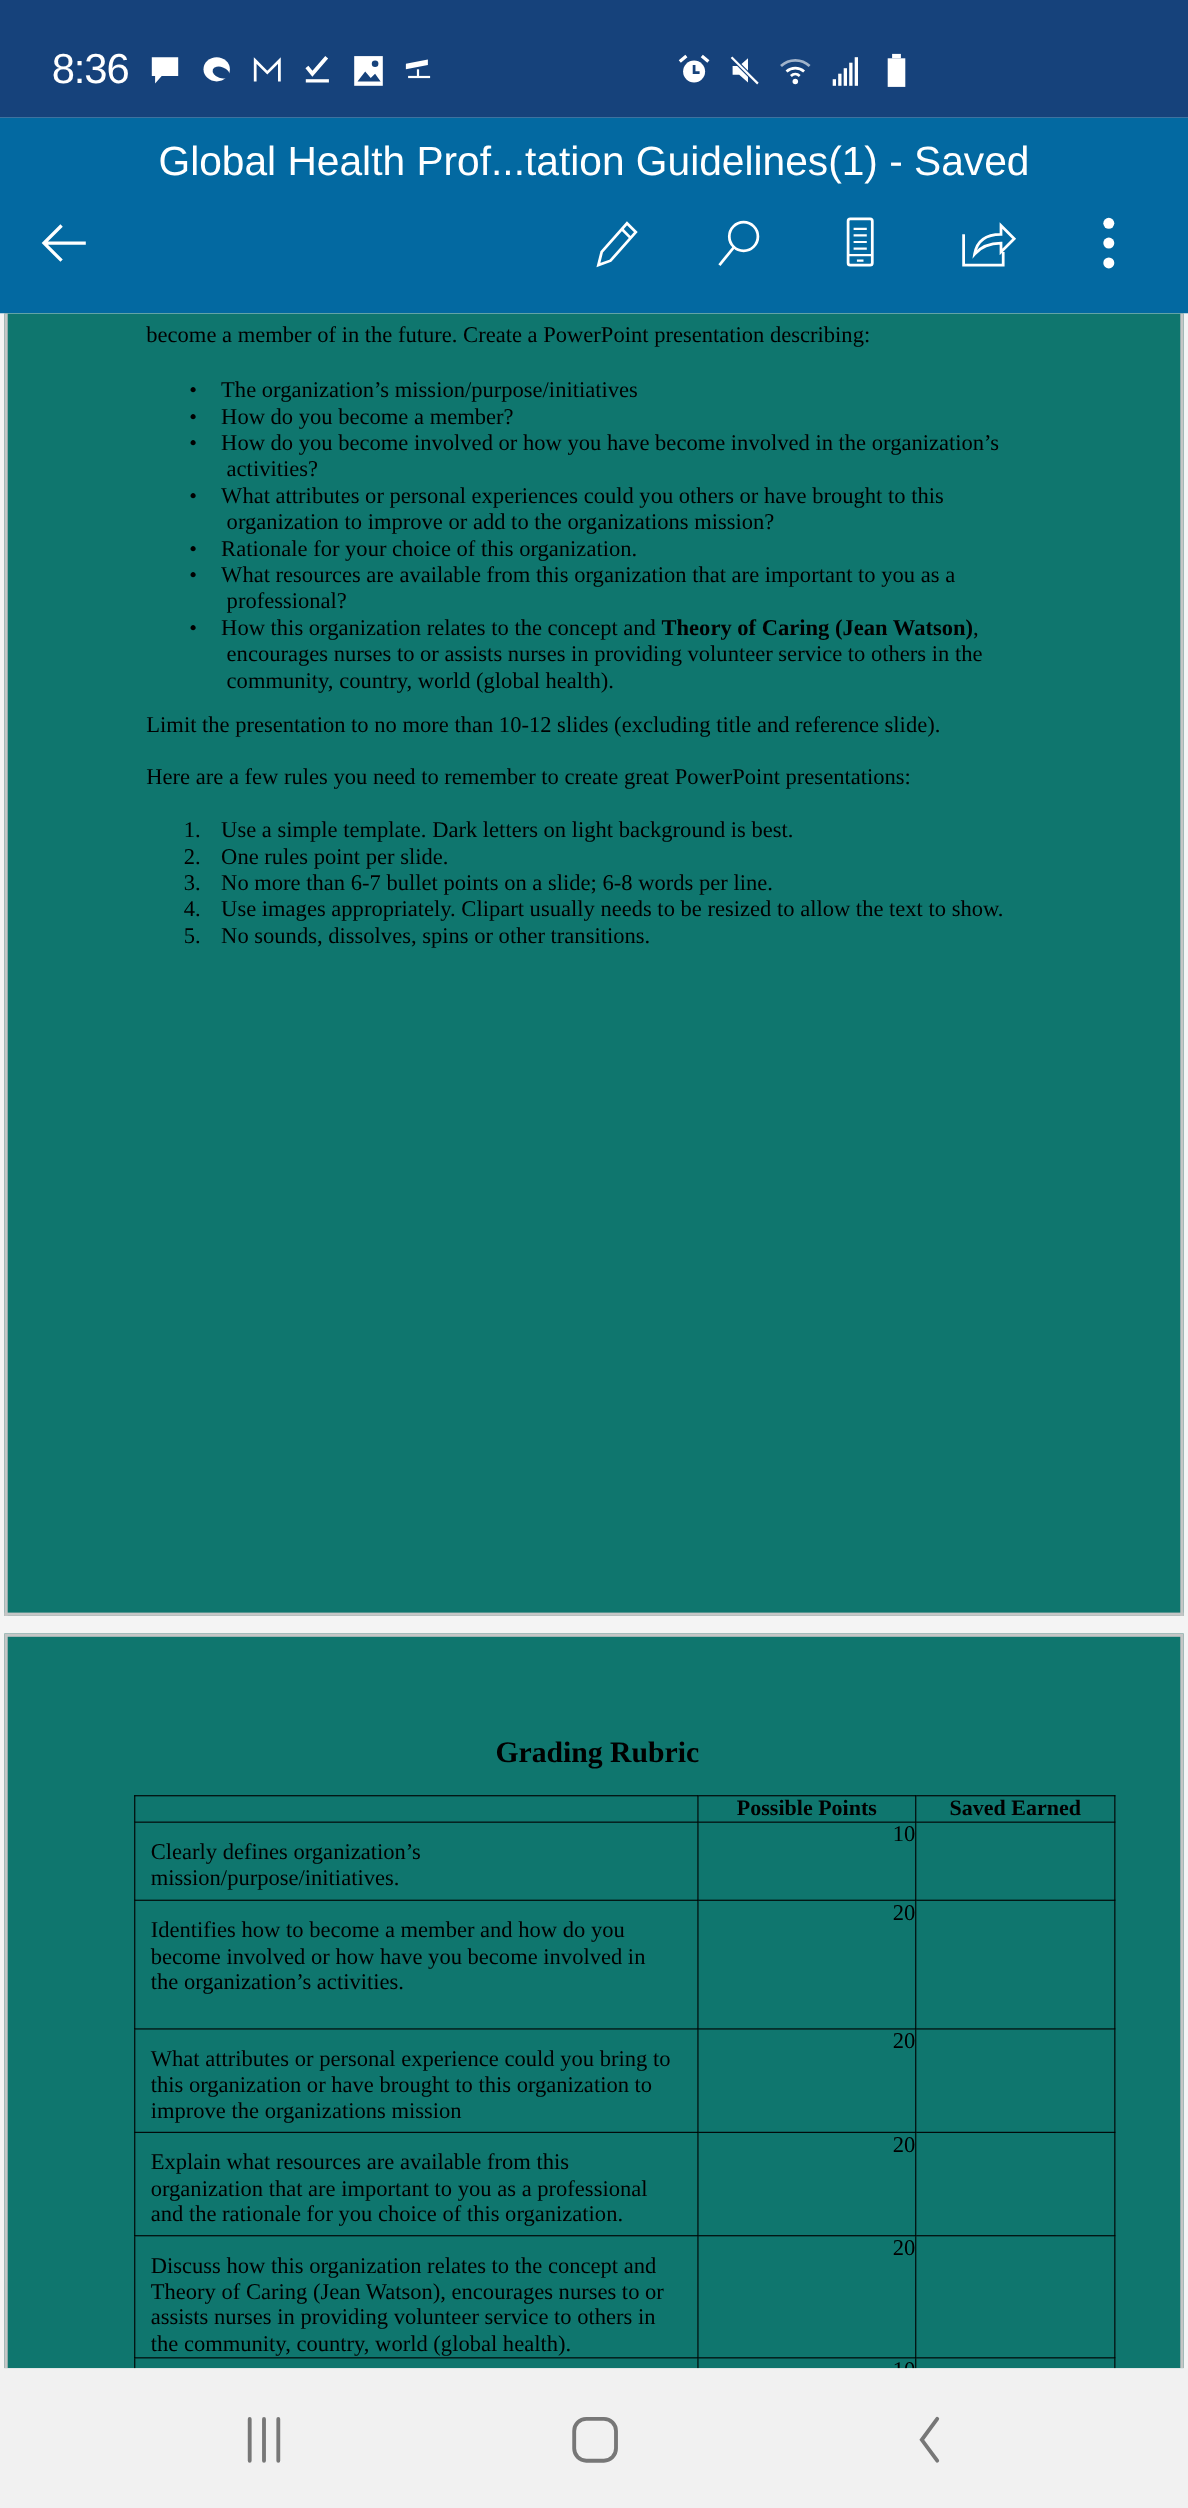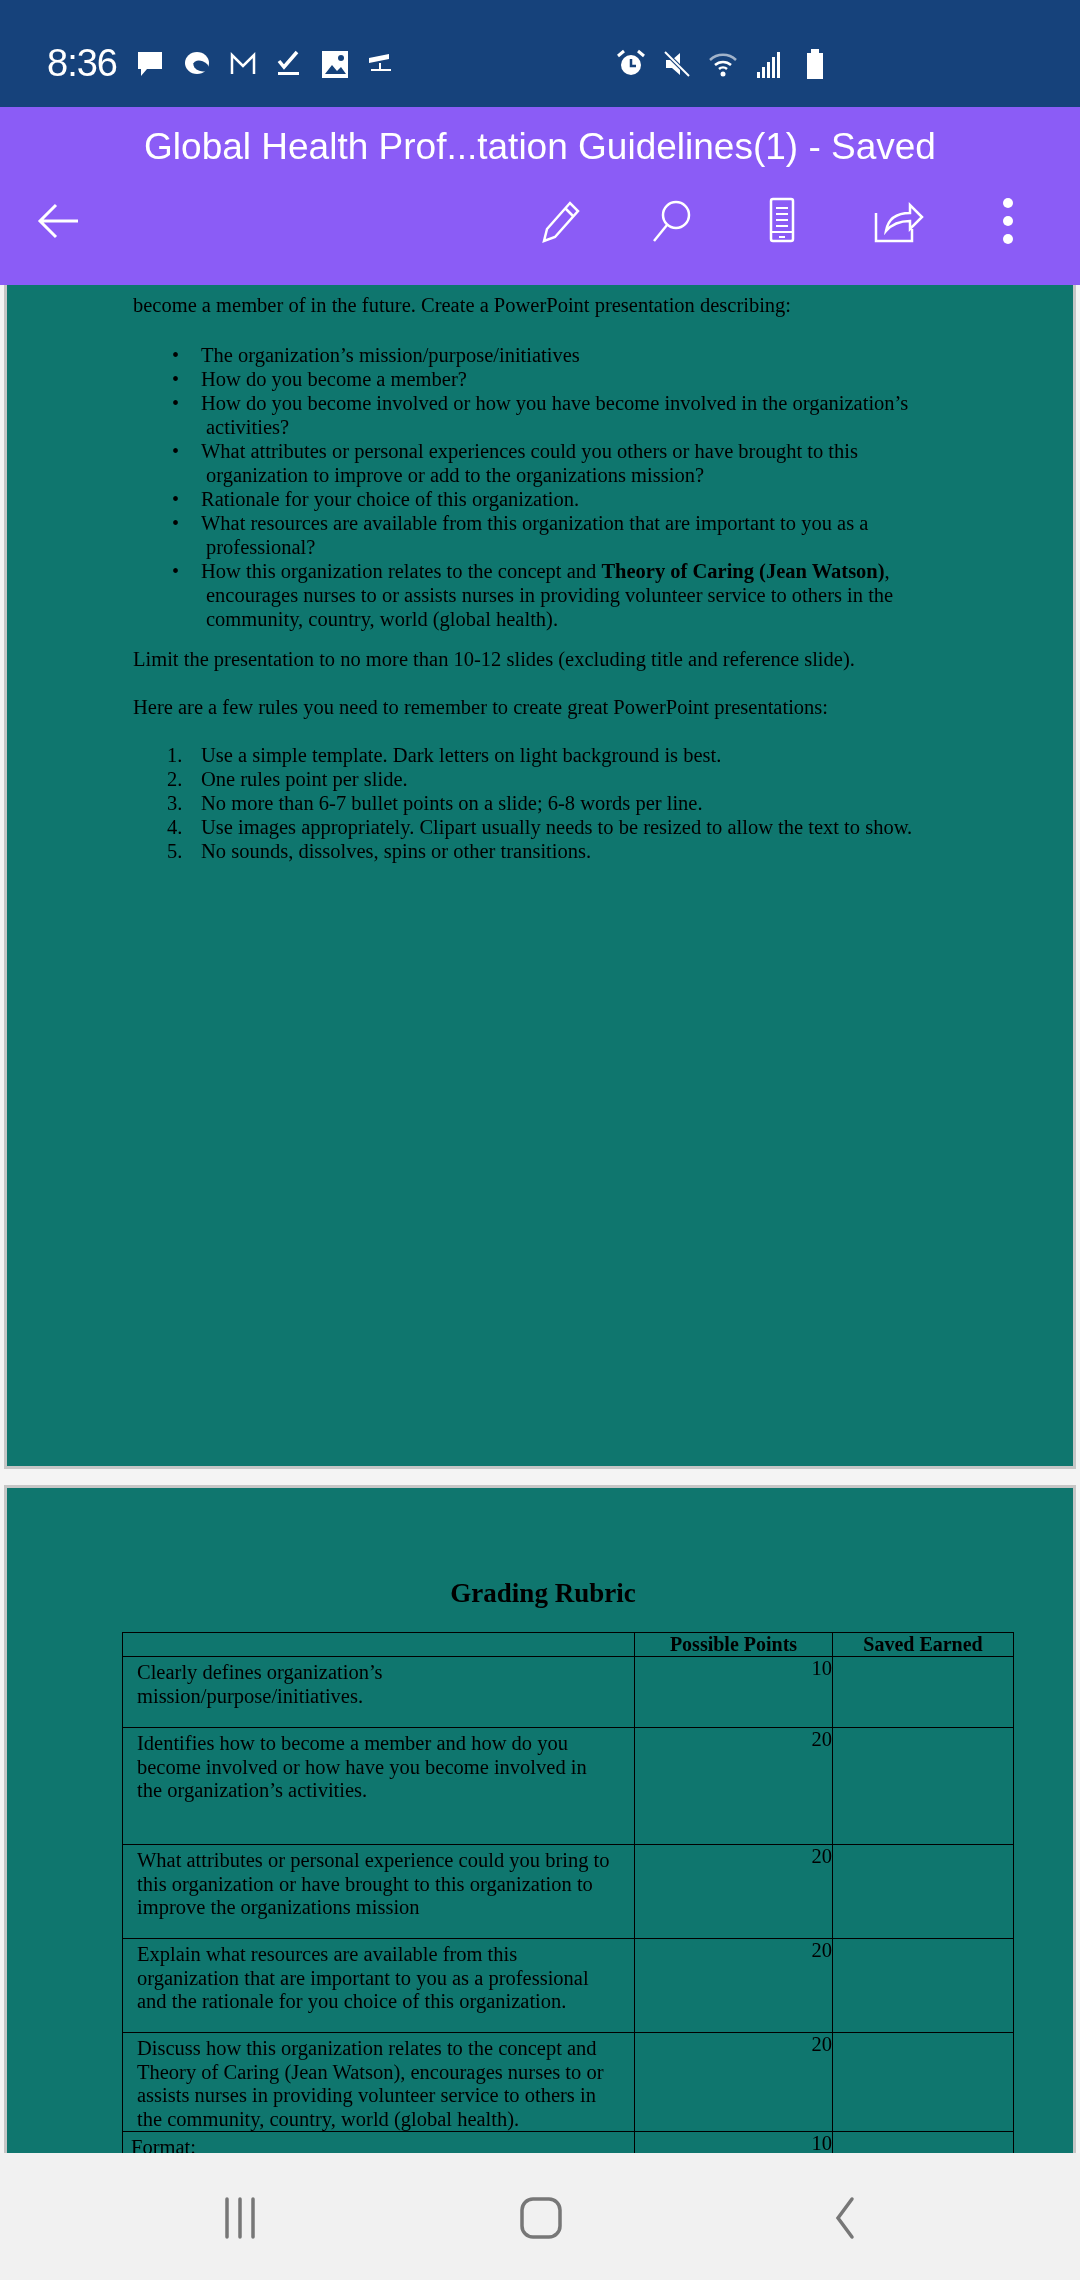--- a/index.html
+++ b/index.html
@@ -7,21 +7,21 @@
   body { position: relative; font-family: "Liberation Sans", sans-serif; }
 
   
   .status-bar { position: absolute; top: 0; left: 0; width: 1080px; height: 107px; background: #16427b; color: #fff; }
   .status-time { position: absolute; left: 47px; top: 42px; font-size: 38px; letter-spacing: -1px; font-family: "Liberation Sans", sans-serif; }
   .status-icons-left { position: absolute; left: 135px; top: 48px; display: flex; gap: 14px; align-items: center; }
   .status-icons-right { position: absolute; left: 615px; top: 48px; display: flex; gap: 14px; align-items: center; }
   .si { width: 32px; height: 32px; display: inline-block; }
 
   
-  .app-bar { position: absolute; top: 107px; left: 0; width: 1080px; height: 178px; background: #8b5cf6; color: #fff; }
+  .app-bar { position: absolute; top: 107px; left: 0; width: 1080px; height: 178px; background: #0369a1; color: #fff; }
   .doc-title { position: absolute; top: 10px; left: 0; width: 1080px; text-align: center; font-size: 37px; line-height: 60px; font-family: "Liberation Sans", sans-serif; }
   .tool { position: absolute; top: 82px; width: 64px; height: 64px; display: flex; align-items: center; justify-content: center; cursor: pointer; }
 
   
   .doc-area { position: absolute; top: 285px; left: 0; width: 1080px; height: 1868px; overflow: hidden; background: #f4f4f4; }
   .page { position: absolute; left: 4px; width: 1072px; background: #0f766e; border: 3px solid #c6c6c6; }
   .page1 { top: -40px; height: 1224px; border-top: none; }
   .page2 { top: 1200px; height: 1000px; }
 
   .serif { font-family: "Liberation Serif", serif; color: #000; }
@@ -34,21 +34,21 @@
 
   .numbered { position: absolute; left: 160px; list-style: none; font-size: 20.5px; line-height: 24px; }
   .numbered li { position: relative; padding-left: 34px; }
   .numbered li .num { position: absolute; left: 0; top: 0; }
 
   .rubric-title { position: absolute; top: 90px; left: 0; width: 1072px; text-align: center; font-size: 27px; font-weight: bold; }
 
   table.rubric { position: absolute; left: 115px; top: 144px; border-collapse: collapse; font-size: 20.5px; line-height: 23.5px; }
   table.rubric td, table.rubric th { border: 1.5px solid #000; vertical-align: top; }
   table.rubric th { height: 24px; font-weight: bold; text-align: center; font-size: 20px; line-height: 22px; }
-  .c1 { width: 512px; padding: 4px 6px 0 14px; }
+  .c1 { width: 512px; padding: 16px 6px 0 14px; }
   .c2 { width: 198px; text-align: right; }
   .c3 { width: 181px; }
 
   
   .nav-bar { position: absolute; top: 2153px; left: 0; width: 1080px; height: 127px; background: #f1f1f1; }
   .nav-btn { position: absolute; top: 30px; width: 70px; height: 70px; display: flex; align-items: center; justify-content: center; cursor: pointer; }
 </style>
 </head>
 <body>
 

